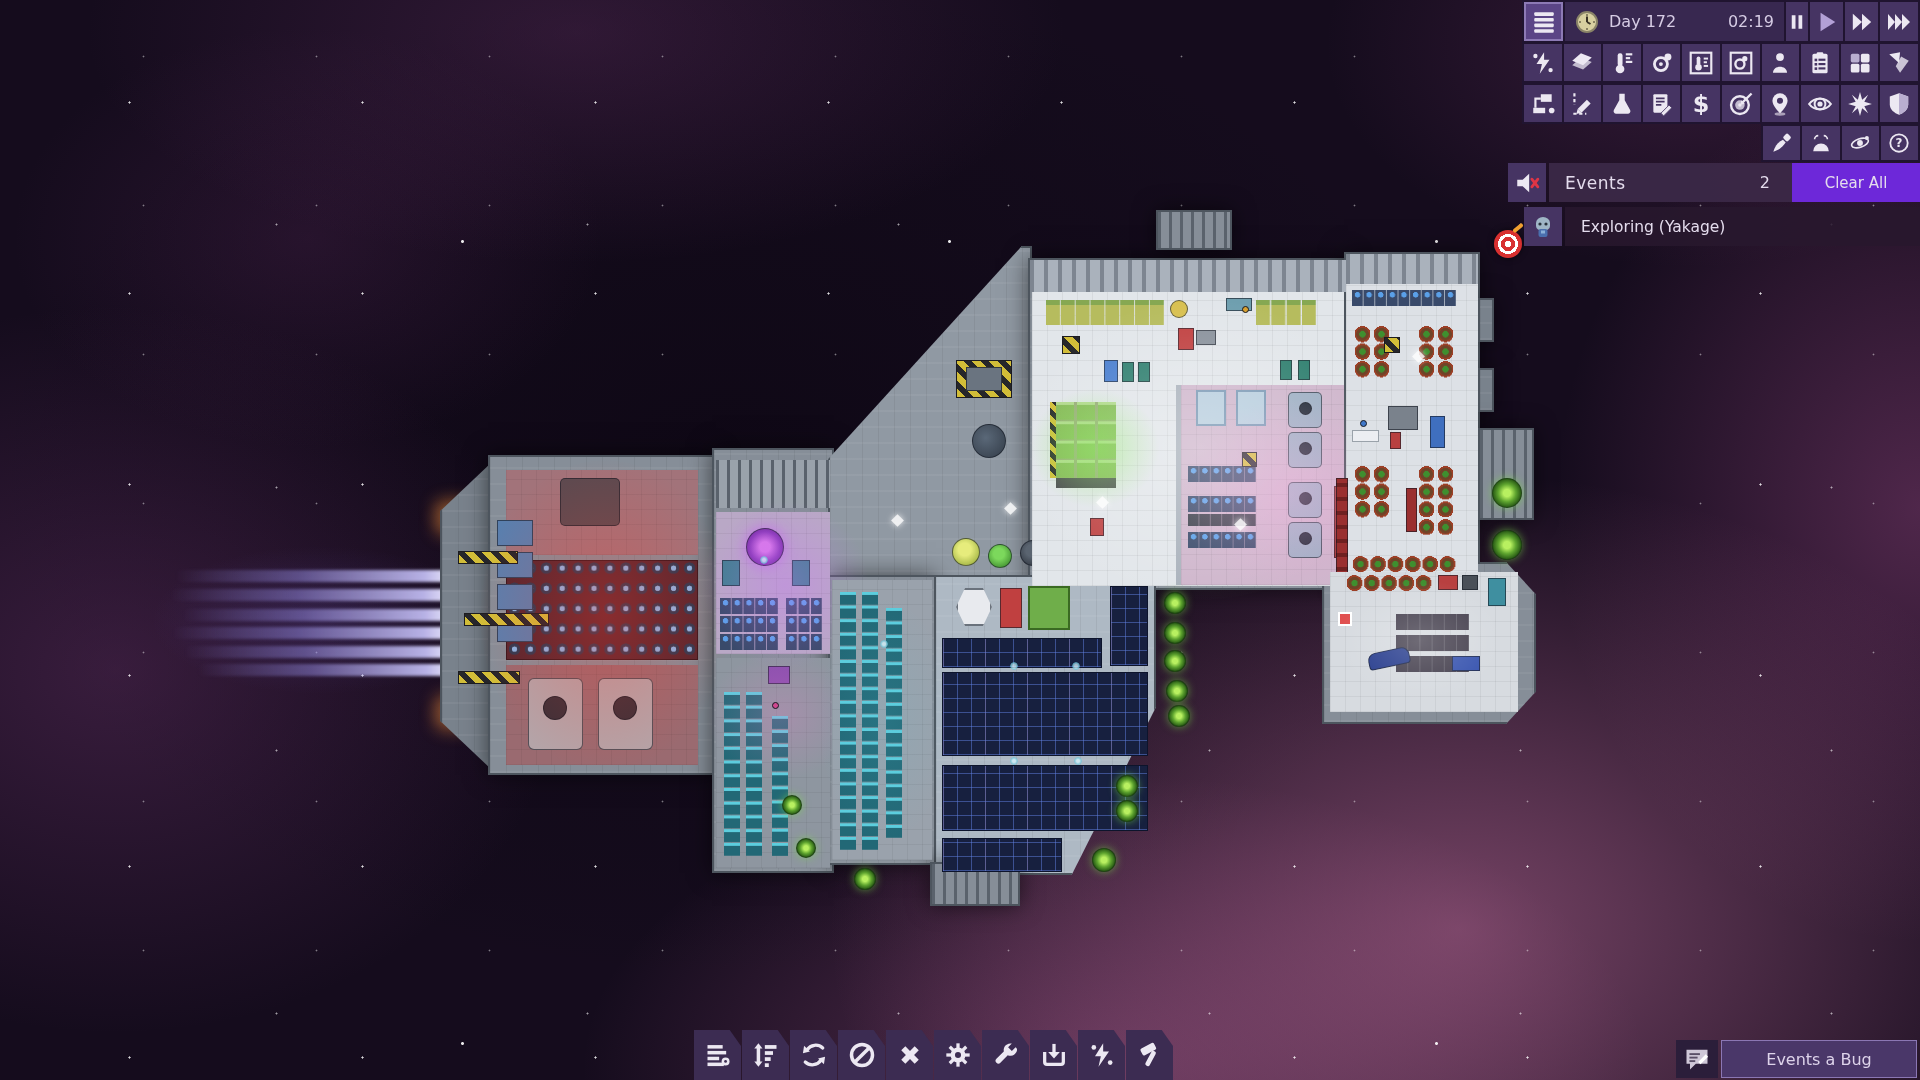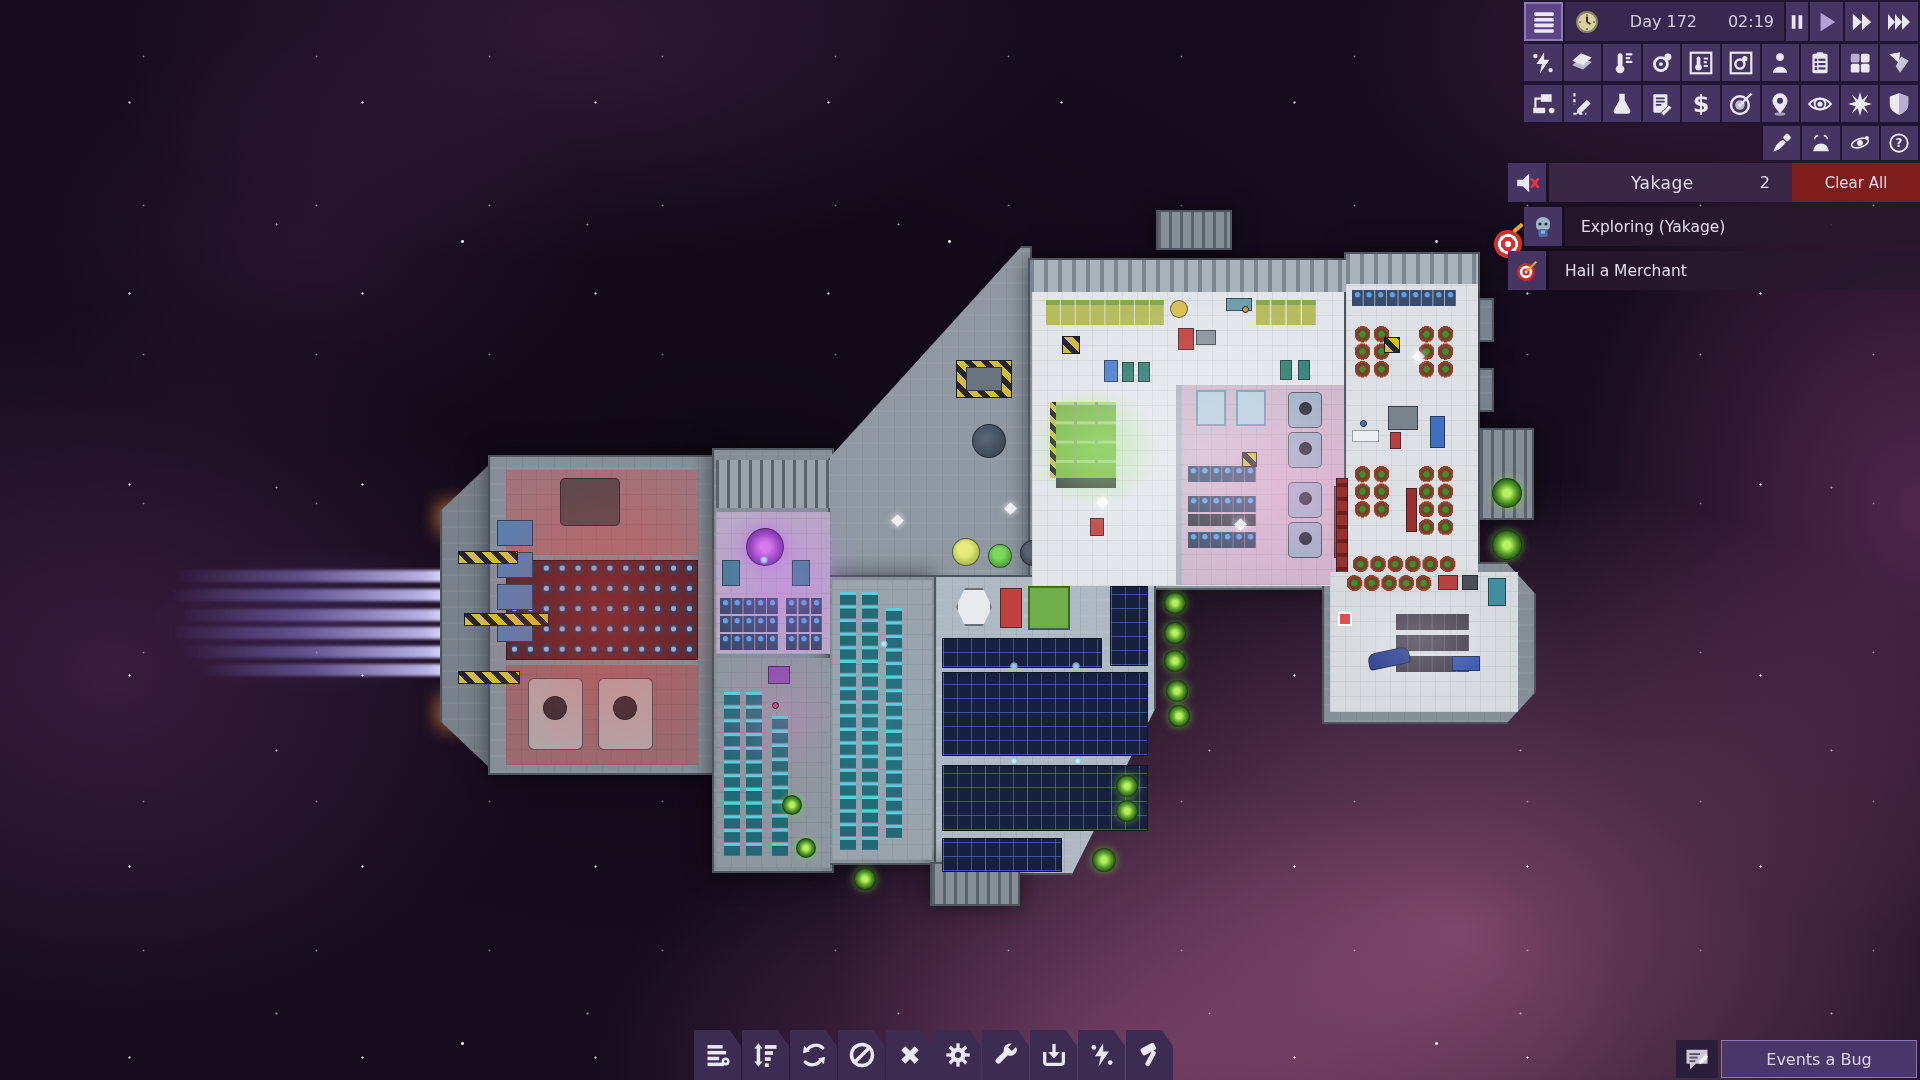--- a/index.html
+++ b/index.html
@@ -1,18 +1,18 @@
 <!DOCTYPE html>
 <html><head>
 <meta charset="utf-8">
 <style>
   * { margin:0; padding:0; box-sizing:border-box; }
   html,body { width:1920px; height:1080px; background:#120a1a; overflow:hidden;
     font-family:"DejaVu Sans","Liberation Sans",sans-serif; }
-  #app { position:relative; width:1920px; height:1080px; overflow:hidden;text-align:center; }
+  #app { position:relative; width:1920px; height:1080px; overflow:hidden; }
 
   
   .space { position:absolute; inset:0; background-color:#150c1d;
     background-image:
       radial-gradient(900px 650px at 76% 86%, rgba(214,122,172,.50), rgba(0,0,0,0) 70%),
       radial-gradient(520px 620px at 100% 47%, rgba(160,76,138,.42), rgba(0,0,0,0) 70%),
       radial-gradient(760px 420px at 58% 99%, rgba(196,104,164,.38), rgba(0,0,0,0) 70%),
       radial-gradient(640px 520px at 6% 62%, rgba(120,58,118,.36), rgba(0,0,0,0) 70%),
       radial-gradient(700px 330px at 30% 3%, rgba(112,54,110,.30), rgba(0,0,0,0) 70%),
       radial-gradient(520px 320px at 88% 4%, rgba(128,60,118,.30), rgba(0,0,0,0) 70%),
@@ -575,56 +575,39 @@
     <div class="ev-icon">
       <svg viewBox="0 0 24 24" style="width:26px;height:26px;">
           <polygon class="ic" points="3,9 8,9 14,3.5 14,20.5 8,15 3,15"></polygon>
           <g stroke="#e03545" stroke-width="2.6" stroke-linecap="round">
             <line x1="16.5" y1="8.5" x2="22" y2="15.5"></line>
             <line x1="22" y1="8.5" x2="16.5" y2="15.5"></line>
           </g>
         </svg>
     </div>
     <div class="ev-bar" style="background:rgba(60,41,72,.92);">
-      <span style="padding-left:16px;font-size:17px;letter-spacing:.5px;flex:1;" class="txt">Yakage</span>
+      <span style="padding-left:16px;font-size:17px;letter-spacing:.5px;flex:1;" class="txt">Events</span>
       <span style="font-size:16px;padding-right:22px;" class="txt">2</span>
-      <div style="background:#7f1d1d;height:100%;width:128px;display:flex;align-items:center;justify-content:center;font-size:15px;" class="txt">Clear All</div>
+      <div style="background:#6d28d9;height:100%;width:128px;display:flex;align-items:center;justify-content:center;font-size:15px;" class="txt">Clear All</div>
     </div>
   </div>
   <div class="ev-row" style="left:1508px;top:207px;width:424px;padding-left:16px;">
     <div class="ev-icon">
       <svg viewBox="0 0 24 24" style="width:24px;height:24px;">
           <path d="M5,8 a7,6 0 0 1 14,0 v3 a7,5 0 0 1 -14,0 z" fill="#9fb6c6"></path>
           <circle cx="9" cy="9" r="1.6" fill="#28323c"></circle>
           <circle cx="15" cy="9" r="1.6" fill="#28323c"></circle>
           <rect x="7.5" y="14" width="9" height="8" rx="2" fill="#4a6fae"></rect>
           <rect x="10" y="15.5" width="4" height="3" fill="#8ab0d8"></rect>
         </svg>
     </div>
     <div class="ev-bar" style="background:rgba(40,24,46,.88);">
       <span style="padding-left:16px;font-size:15.5px;" class="txt">Exploring (Yakage)</span>
     </div>
   </div>
-  <div class="ev-row" style="left:1508px;top:251px;width:412px;">
-    <div class="ev-icon">
-      <svg viewBox="0 0 24 24" style="width:24px;height:24px;">
-          <circle cx="11" cy="13" r="9" fill="#d02828"></circle>
-          <circle cx="11" cy="13" r="6.2" fill="#fff"></circle>
-          <circle cx="11" cy="13" r="3.6" fill="#d02828"></circle>
-          <circle cx="11" cy="13" r="1.4" fill="#fff"></circle>
-          <g fill="#f0a030">
-            <polygon points="20.5,2 22,3.5 13.5,12 12,10.5"></polygon>
-            <polygon points="12,8 15,11.5 11.2,11.8"></polygon>
-          </g>
-        </svg>
-    </div>
-    <div class="ev-bar" style="background:rgba(40,24,46,.88);">
-      <span style="padding-left:16px;font-size:15.5px;" class="txt">Hail a Merchant</span>
-    </div>
-  </div>
 
   <div class="bottom-tile" style="left:694px;top:1030px;">
       <svg viewBox="0 0 24 24">
         <g class="ic">
           <rect x="3" y="3.5" width="13" height="3"></rect>
           <rect x="3" y="8.5" width="16" height="3"></rect>
           <rect x="3" y="13.5" width="10" height="3"></rect>
           <rect x="3" y="18.5" width="14" height="3"></rect>
           <circle cx="18.5" cy="17.5" r="3.4"></circle>
           <circle cx="18.5" cy="17.5" r="1.2" fill="#3c2c52"></circle>

